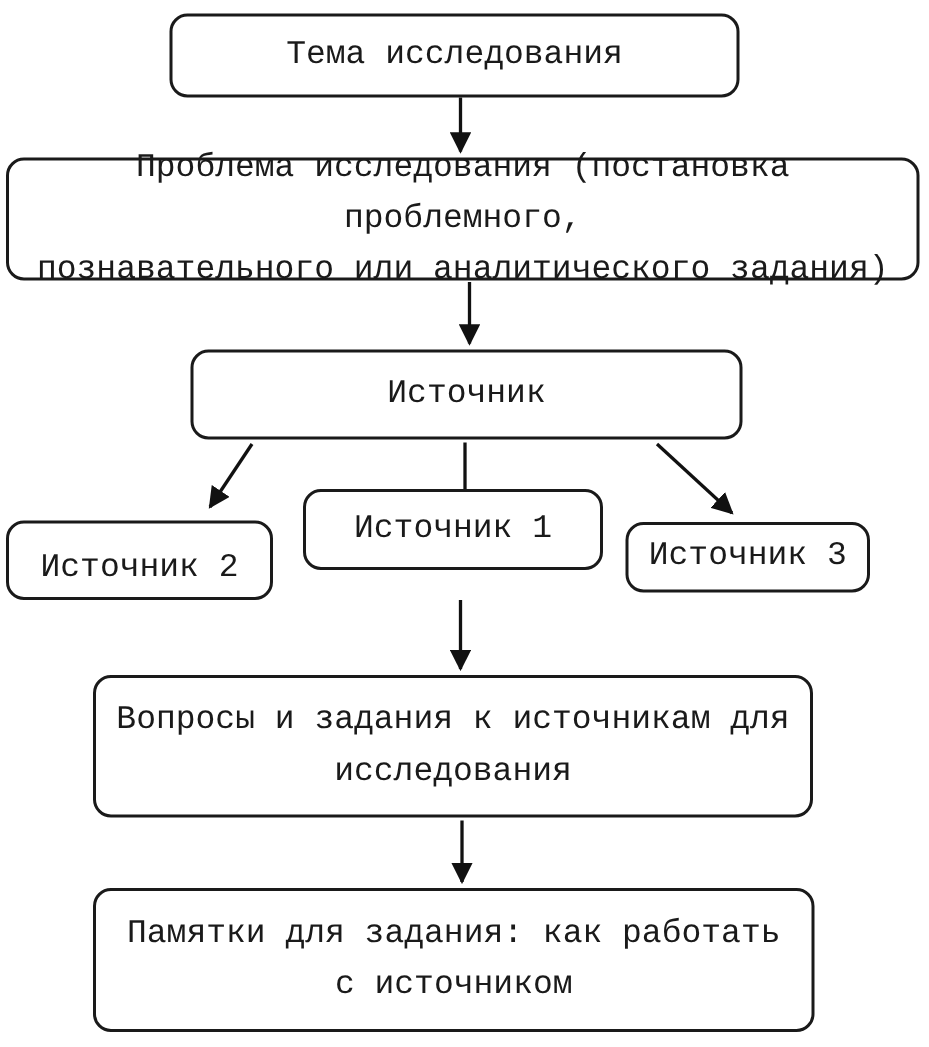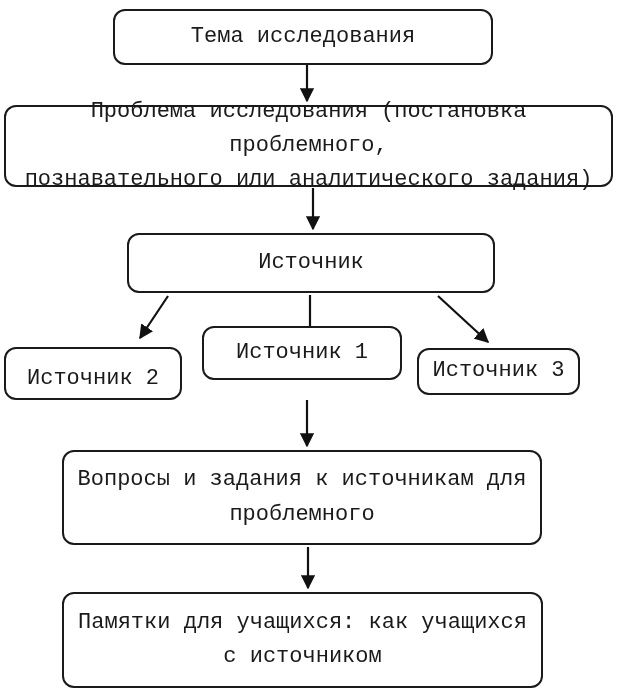--- a/index.html
+++ b/index.html
@@ -91,21 +91,21 @@
   <div class="node n-istochnik1">
     <span>Источник 1</span>
   </div>
 
   <div class="node n-istochnik3">
     <span>Источник 3</span>
   </div>
 
   <div class="node n-voprosy">
     <span>Вопросы и задания к источникам для
-проблемного</span>
+исследования</span>
   </div>
 
   <div class="node n-pamyatki">
-    <span>Памятки для учащихся: как учащихся
+    <span>Памятки для задания: как работать
 с источником</span>
   </div>
 
 </div>
 
 </body></html>

